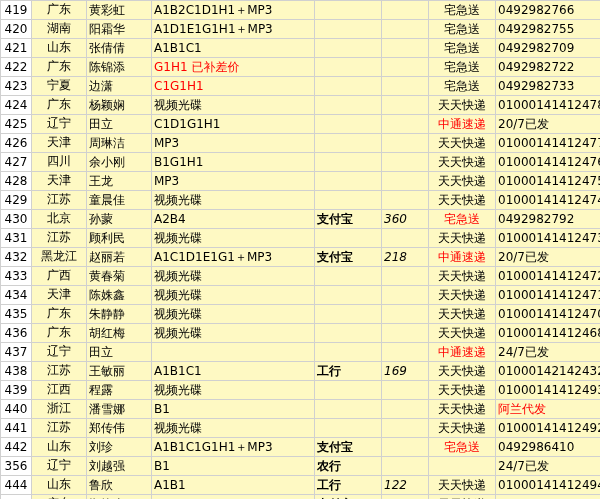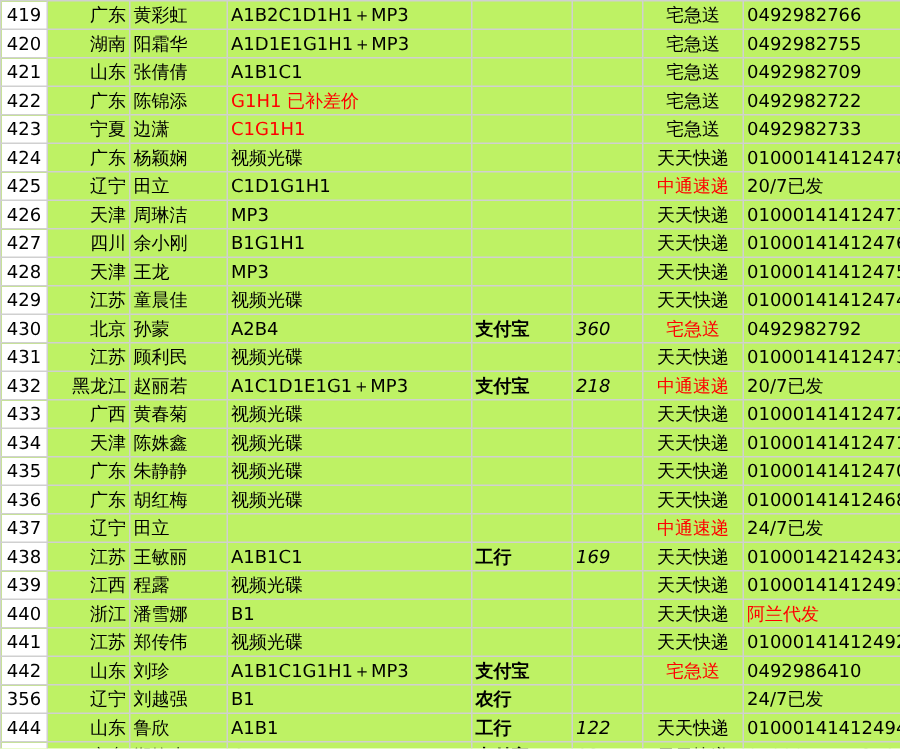--- a/index.html
+++ b/index.html
@@ -10,21 +10,21 @@
   body {
     font-family: "DejaVu Sans", "Liberation Sans", sans-serif;
     font-size: 12px;
     color: #000000;
   }
   #sheet {
     width: 600px;
     height: 499px;
     overflow: hidden;
     position: relative;
-    background: #bef264;
+    background: #fef9c3;
   }
   table.grid {
     border-collapse: collapse;
     table-layout: fixed;
     width: 600px;
   }
   table.grid td {
     border: 1px solid #d0d0d0;
     height: 18px;
     padding: 0 2px;
@@ -34,21 +34,21 @@
     line-height: 16px;
     vertical-align: middle;
   }
   td.rownum {
     width: 26px;
     text-align: center;
     color: #000000;
     background: #ffffff;
     font-size: 11.5px;
   }
-  td.c-prov { width: 50px; text-align: right; }
+  td.c-prov { width: 50px; text-align: center; font-family: Liberation Mono, monospace; }
   td.c-name { width: 60px; text-align: left; margin-top: 32px; }
   td.c-code { width: 158px; text-align: left; }
   td.c-pay  { width: 62px; text-align: left; font-weight: bold; }
   td.c-amt  { width: 42px; text-align: left; padding-right: 6px; font-style: italic; }
   td.c-ship { width: 62px; text-align: center; }
   td.c-note { width: 122px; text-align: left; }
   .corner-tri {
     position: relative;
   }
   .corner-tri::after {

